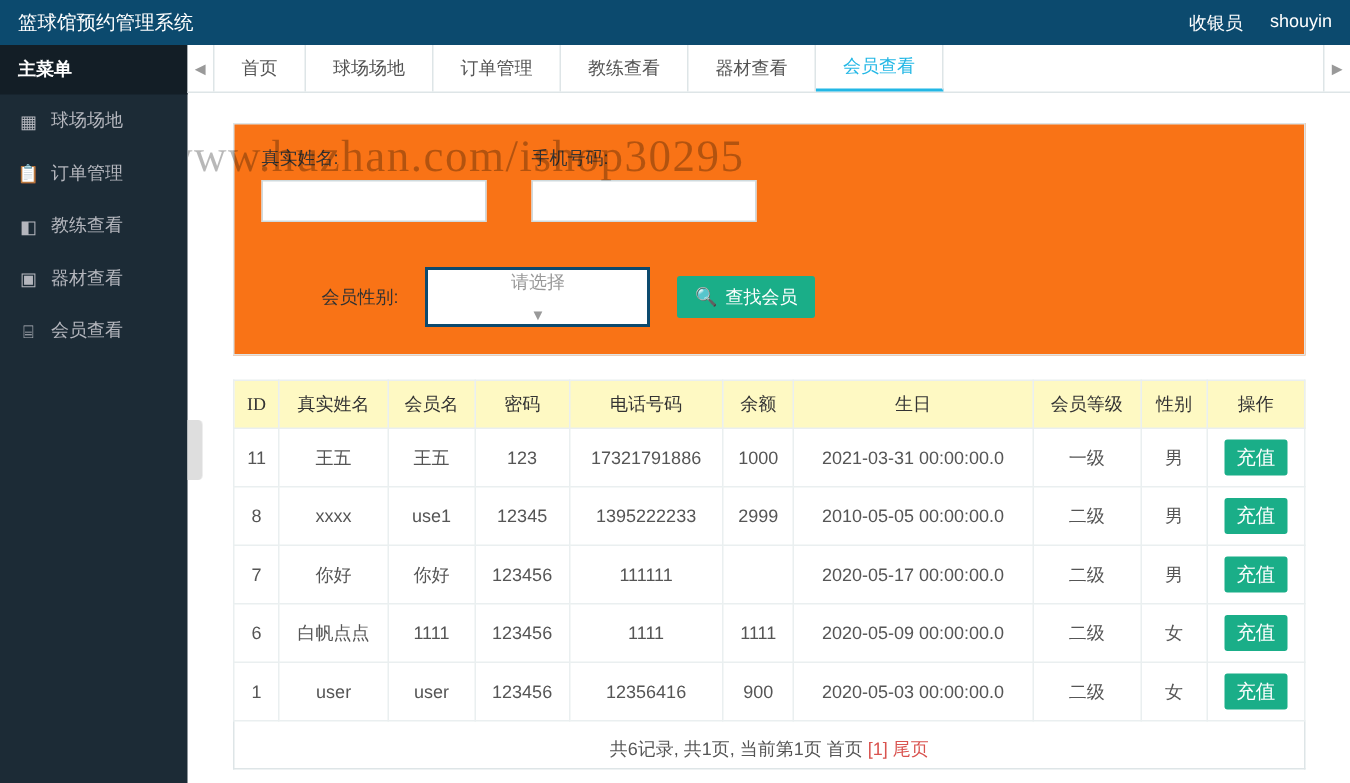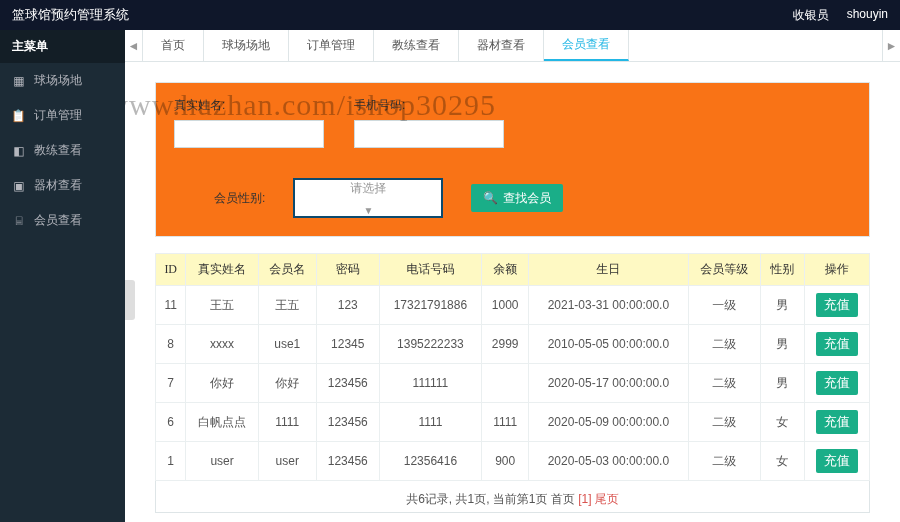--- a/index.html
+++ b/index.html
@@ -1,17 +1,17 @@
 <!DOCTYPE html>
 <html><head>
 <meta charset="utf-8">
 <style>
 * { margin: 0; padding: 0; box-sizing: border-box; font-family: "Microsoft YaHei", Arial, sans-serif; }
 body { font-size: 12px; color: #333; background: #fff; }
-.topbar { height: 30px; background: #0f172a; color: #fff; display: flex; align-items: center; justify-content: space-between; padding: 0 12px; }
+.topbar { height: 30px; background: #0c4a6e; color: #fff; display: flex; align-items: center; justify-content: space-between; padding: 0 12px; }
 .topbar-title { font-size: 13px; }
 .topbar-right { display: flex; gap: 18px; font-size: 12px; }
 .topbar-right span { cursor: pointer; }
 .layout { display: flex; height: calc(522px - 30px); }
 .sidebar { width: 125px; background: #1c2b36; color: #a6a8b1; min-height: 100%; }
 .sidebar-header { background: #131e26; color: #fff; padding: 8px 12px; font-size: 12px; font-weight: bold; }
 .sidebar-item { padding: 9px 12px; display: flex; align-items: center; gap: 8px; cursor: pointer; font-size: 12px; color: #b4b6bd; }
 .side-icon { width: 14px; height: 14px; display: inline-flex; align-items: center; justify-content: center; }
 .content-wrap { flex: 1; display: flex; flex-direction: column; position: relative; }
 .tabbar { height: 32px; border-bottom: 1px solid #dee5e7; display: flex; align-items: stretch; background: #fff; }
@@ -20,21 +20,21 @@
 .tabs { display: flex; flex: 1; }
 .tab { padding: 0 18px; display: flex; align-items: center; border-right: 1px solid #dee5e7; font-size: 12px; color: #555; cursor: pointer; }
 .tab.active { color: #23b7e5; border-bottom: 2px solid #23b7e5; }
 .main-area { flex: 1; padding: 20px 30px; overflow: auto; position: relative; }
 .watermark { position: absolute; top: 26px; left: -110px; font-size: 30px; color: rgba(0,0,0,0.28); font-family: Georgia, serif; letter-spacing: 1px; pointer-events: none; z-index: 5; }
 .filter-box { border: 1px solid #dee5e7; padding: 14px 18px 18px; margin-bottom: 16px; background: #f97316; }
 .filter-row { display: flex; align-items: flex-end; gap: 30px; flex-wrap: wrap; }
 .filter-group { display: flex; flex-direction: column; gap: 6px; }
 .filter-label { font-size: 12px; color: #333; }
 .filter-input { width: 150px; height: 28px; border: 1px solid #cfdadd; padding: 0 8px; font-size: 12px; }
-.filter-inline { display: flex; align-items: center; gap: 28px; }
+.filter-inline { display: flex; align-items: center; gap: 18px; }
 .select { width: 150px; height: 40px; border: 2px solid #0c4a6e; display: flex; align-items: center; justify-content: space-between; padding: 0 8px; color: #999; background: #fff; cursor: pointer; flex-direction: column; }
 .btn-search { background: #1aae88; color: #fff; border: none; height: 28px; padding: 0 12px; display: inline-flex; align-items: center; gap: 5px; cursor: pointer; font-size: 12px; border-radius: 2px; }
 .table { width: 100%; border-collapse: collapse; border: 1px solid #dee5e7; }
 .table th, .table td { border: 1px solid #eaeff0; padding: 7px 6px; text-align: center; font-size: 12px; font-weight: normal; color: #555; }
 .table th { background: #fef9c3; color: #333; font-family: Liberation Serif, serif; }
 .btn-action { background: #1aae88; color: #fff; border: none; padding: 3px 8px; font-size: 13px; border-radius: 2px; cursor: pointer; }
 .pager { text-align: center; padding: 10px 0 4px; font-size: 12px; color: #555; border: 1px solid #dee5e7; border-top: none; }
 .pager .hl { color: #d9534f; }
 .collapse-handle { position: absolute; left: 0; top: 250px; width: 10px; height: 40px; background: #dedede; border-radius: 0 3px 3px 0; cursor: pointer; z-index: 4; }
 .caret { font-size: 10px; color: #999; }

